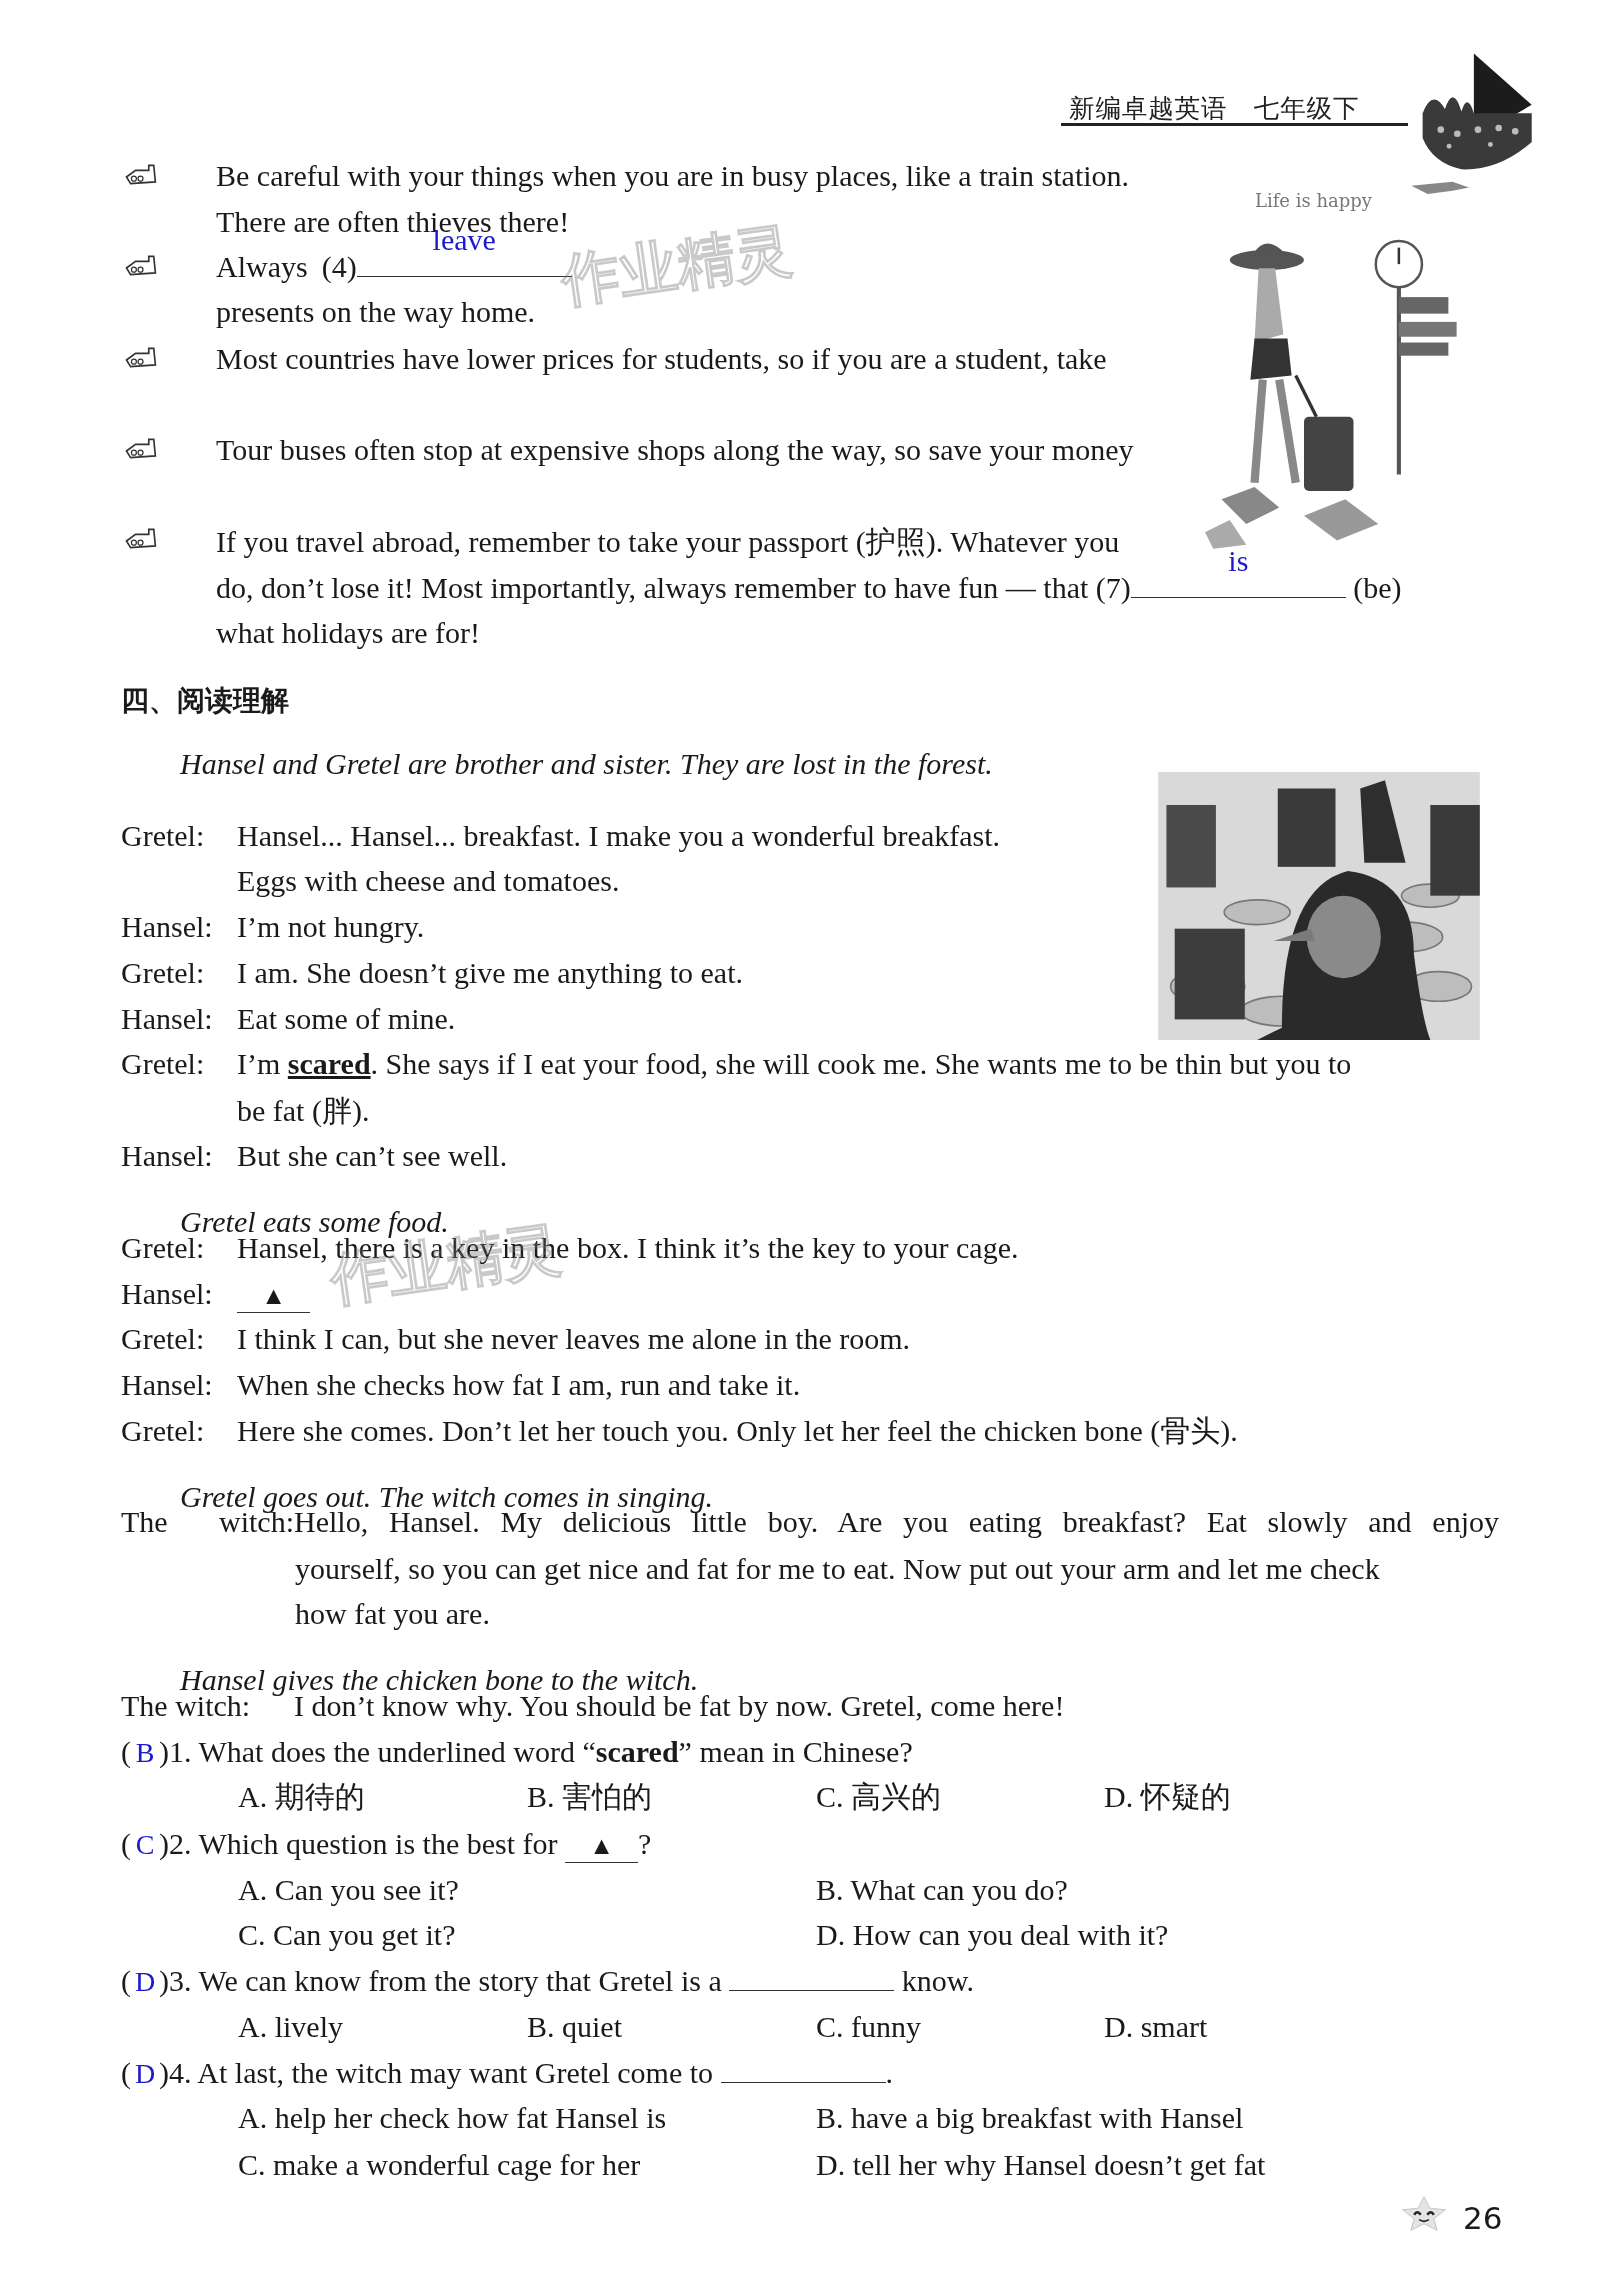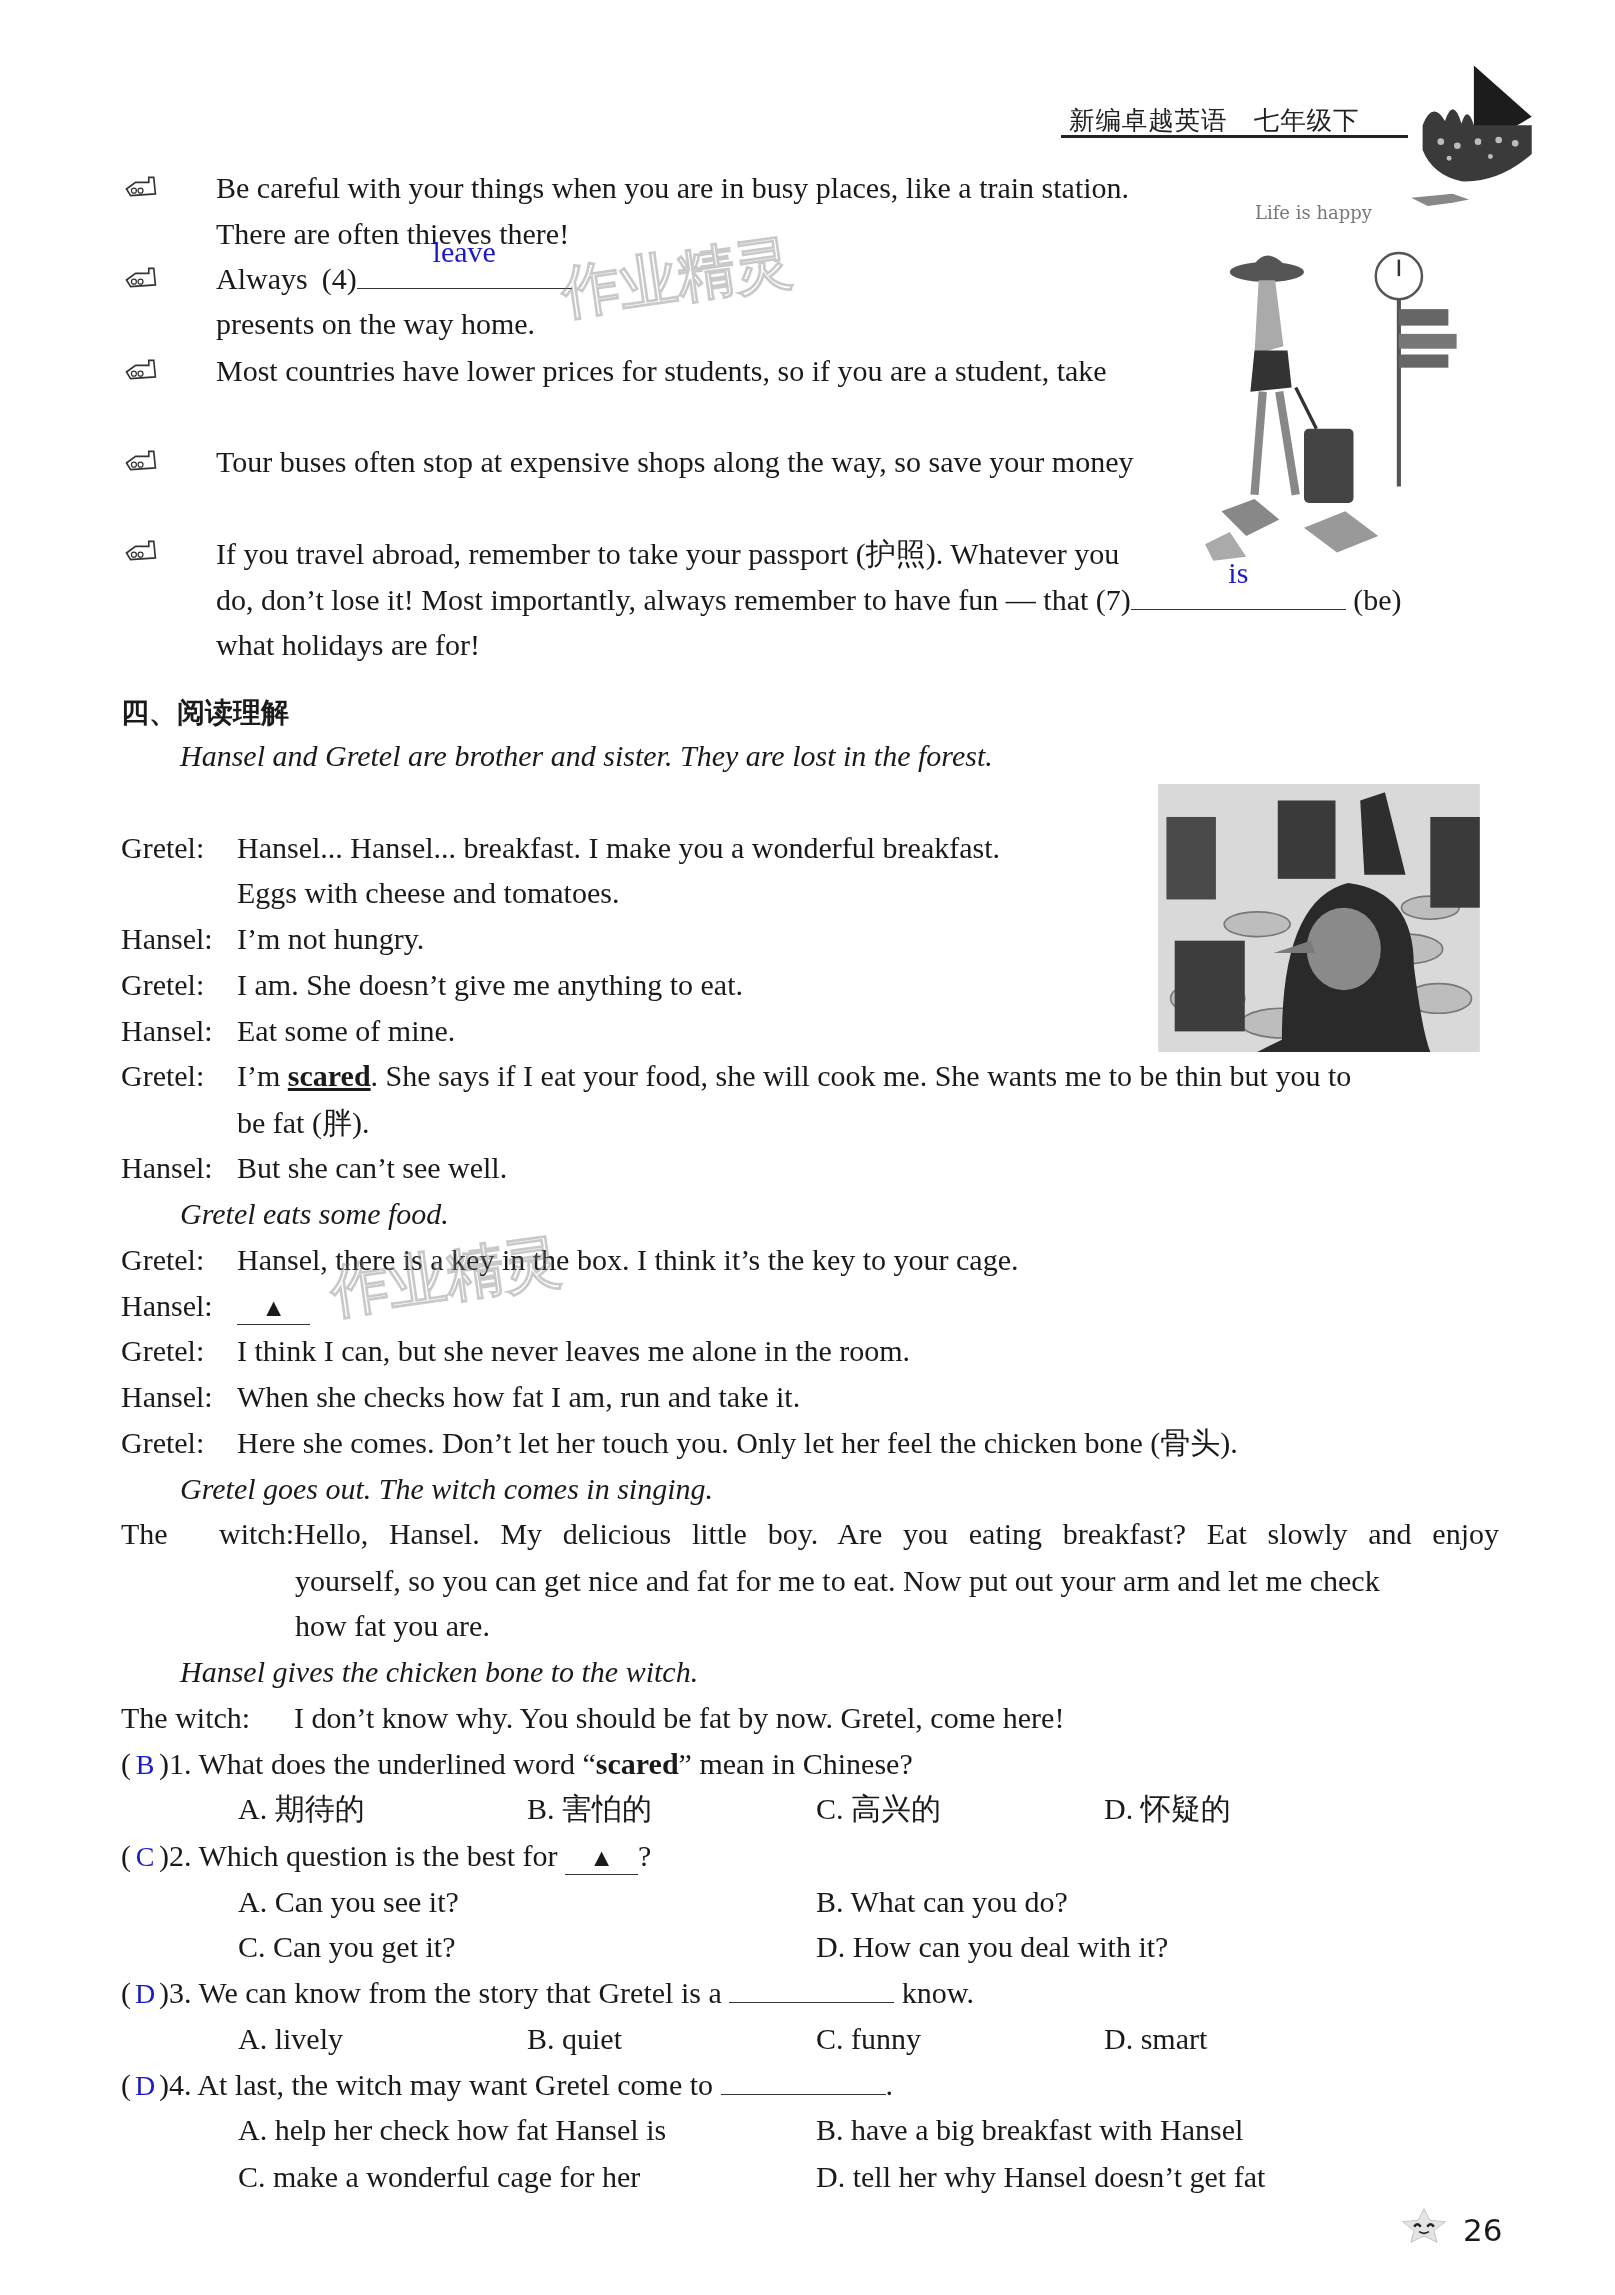--- a/index.html
+++ b/index.html
@@ -1,33 +1,33 @@
 <!DOCTYPE html>
 <html style="font-size:13.2px"><head>
 <meta charset="utf-8">
 <style>
   html, body { margin: 0; padding: 0; background: #ffffff; }
   body {
     width: 1615px; height: 2295px; position: relative; overflow: hidden;
     font-family: "Liberation Serif", "DejaVu Serif", serif;
     color: #1a1a1a;
   }
-  .page { position: absolute; left: 0; top: 16px; width: 1615px; height: 1922px; }
+  .page { position: absolute; left: 0; top: 4px; width: 1615px; height: 1922px; }
 
   
   .hdr-title {
     position: absolute; left: 1069px; top: 87px;
     font-family: "DejaVu Sans", sans-serif; font-size: 25.6px; letter-spacing: 0.8px;
     color: #222;
   }
   .hdr-line { position: absolute; left: 1061px; top: 119px; width: 347px; height: 2.5px; background: #222; }
   .hdr-logo { position: absolute; left: 1416px; top: 43px; width: 124px; height: 124px; }
 
   .line { position: absolute; font-size: 30px; line-height: 33px; white-space: nowrap; }
-  .ital { font-style: italic; }
+  .ital { font-style: italic; margin-top: 20px; }
   .hand { position: absolute; width: 38px; height: 25px; }
   .blank { display: inline-block; border-bottom: 1.7px solid #333; position: relative; height: 25px; vertical-align: baseline; }
   .answer { position: absolute; left: 0; right: 0; top: -28px; text-align: center; color: #1a1acc; font-size: 30px; font-family: "Liberation Serif", serif; }
   .section-title { position: absolute; left: 121px; top: 678px; font-family: "DejaVu Sans", sans-serif; font-weight: bold; font-size: 28px; }
 
   .spk { display: inline-block; }
   .bold-u { font-weight: bold; text-decoration: underline; text-decoration-thickness: 2.5px; }
   .tri { display: inline-block; border-bottom: 1.7px solid #333; width: 73px; text-align: center; font-size: 25px; }
 
   .qparen { color: #1a1a1a; }

